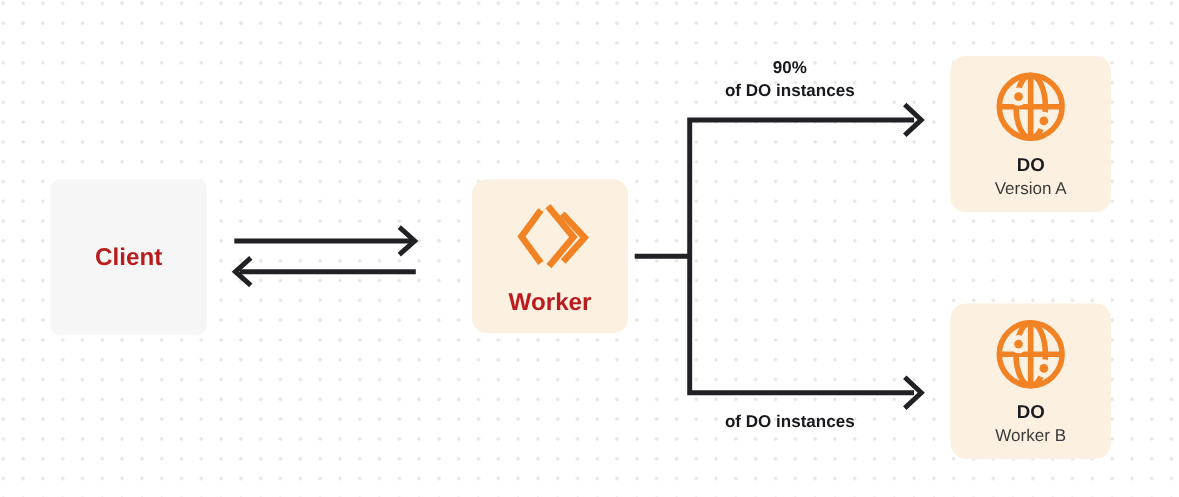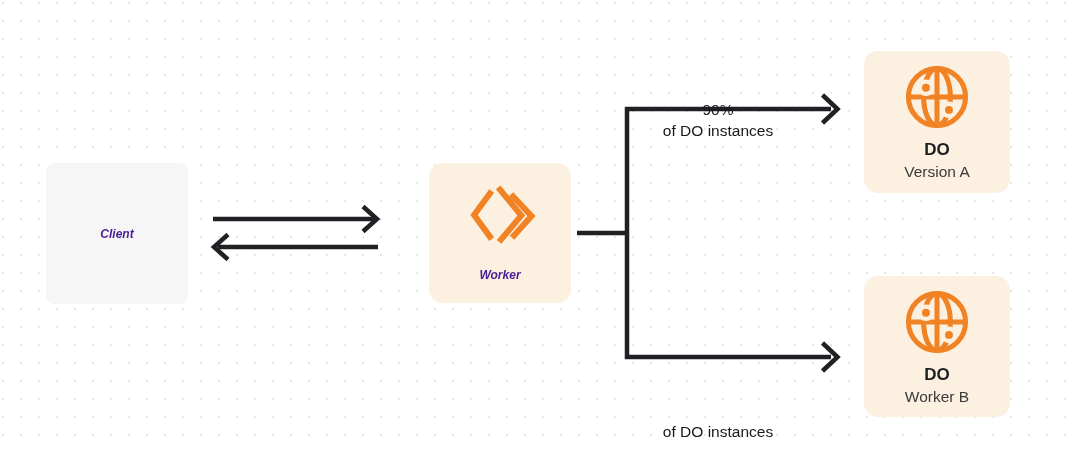--- a/index.html
+++ b/index.html
@@ -17,29 +17,29 @@
   .node{
     position:absolute;
     display:flex;flex-direction:column;align-items:center;justify-content:center;
     box-sizing:border-box;
   }
   .node-client{left:46px;top:163px;width:142px;height:141px;border-radius:8px;}
   .node-worker{left:405px;top:163px;width:142px;height:140px;border-radius:14px;margin-left:24px;}
   .node-do-a{left:864px;top:51px;width:146px;height:142px;border-radius:14px;}
   .node-do-b{left:864px;top:276px;width:146px;height:141px;border-radius:14px;}
   .node-label{
-    font-size:12px;font-weight:700;color:#4c1d95;letter-spacing:0;line-height:24px;font-style:italic;
+    font-size:22px;font-weight:700;color:#b91c1c;letter-spacing:0;line-height:24px;
   }
   .worker-icon{margin-bottom:10px;}
   .globe-icon{margin-bottom:7px;}
   .do-title{font-size:17px;font-weight:700;color:#1b1d21;line-height:21px;}
   .do-subtitle{font-size:15.5px;font-weight:400;color:#3b3b3b;line-height:20px;margin-top:2px;}
   .split-label{
     position:absolute;width:222px;text-align:center;
-    font-size:15.5px;font-weight:400;color:#17191c;line-height:21px;margin-top:48px;
+    font-size:15.5px;font-weight:700;color:#17191c;line-height:21px;
   }
   .split-label-top{left:607px;top:51px;}
   .split-label-bottom{left:607px;top:373px;}
 </style>
 </head>
 <body>
 
 <div class="canvas">
 
   <svg class="edges" viewBox="0 0 1072 452" xmlns="http://www.w3.org/2000/svg">

